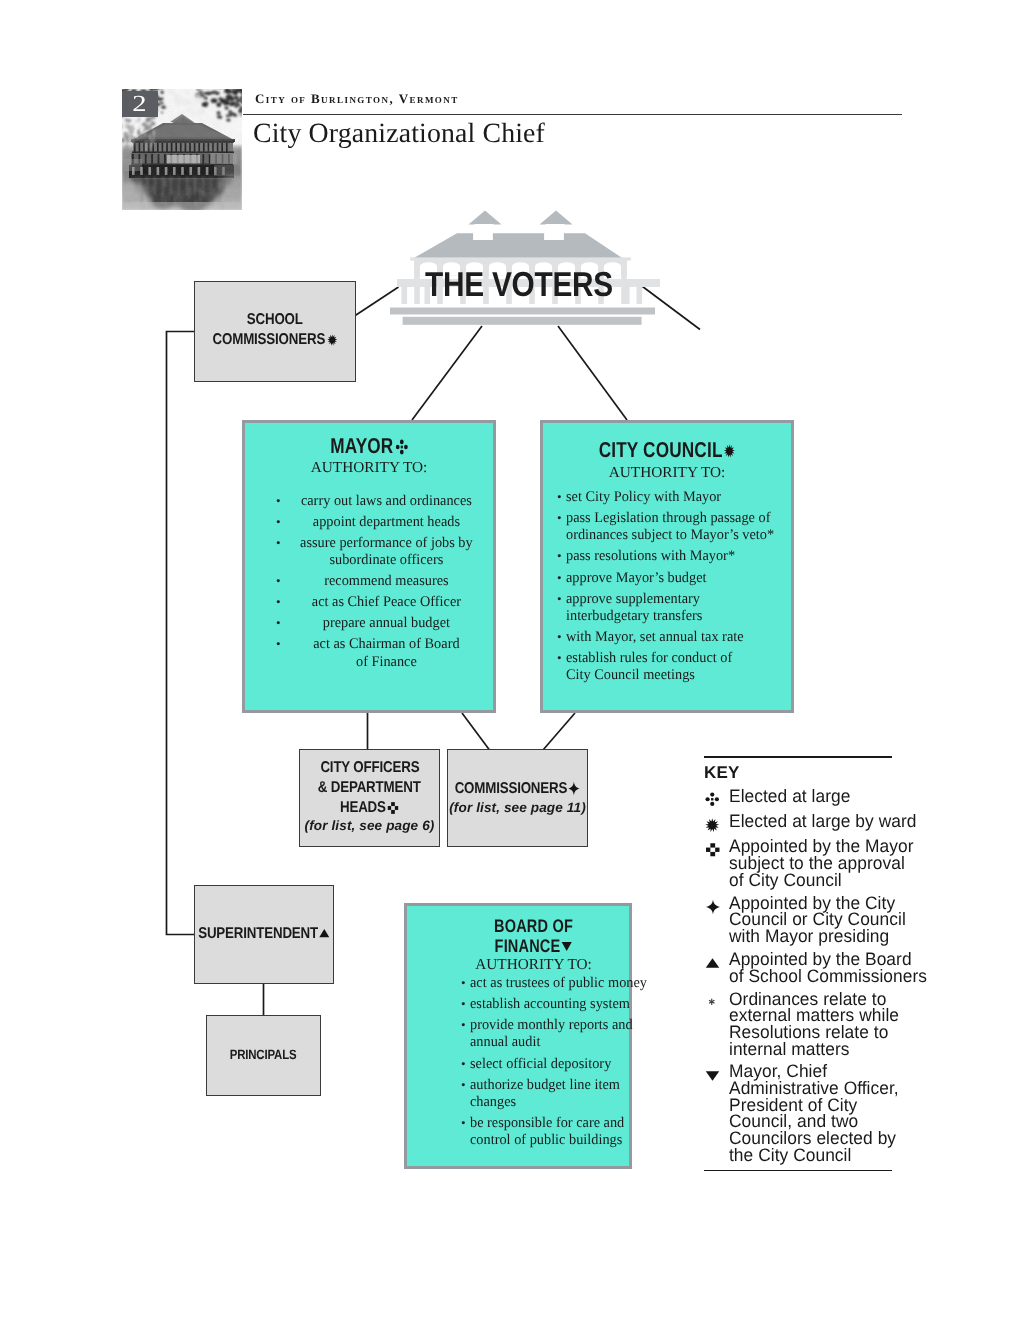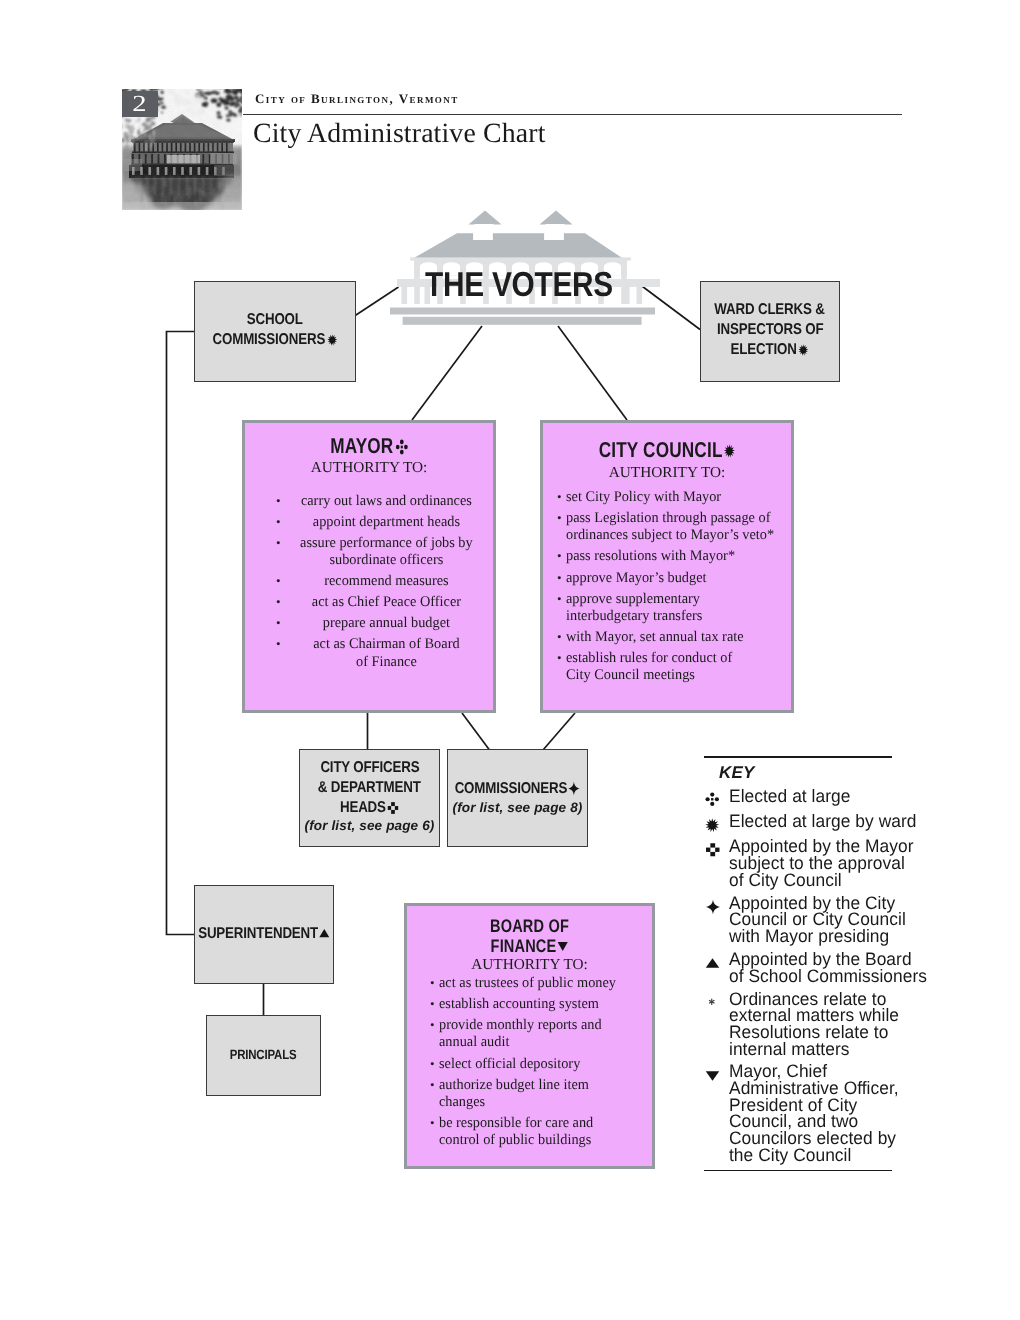--- a/index.html
+++ b/index.html
@@ -29,21 +29,21 @@
               font-size:34.6px;font-weight:700;letter-spacing:-0.3px;color:#1d1d1d;
               transform:scaleX(0.862);transform-origin:center top;}
 
   
   .gbox{background:#dcdcdc;border:1.5px solid #3a3a3a;box-sizing:border-box;
         display:flex;flex-direction:column;align-items:center;
         justify-content:center;text-align:center;}
   .gbox .ln{font-weight:700;font-size:15.6px;letter-spacing:-0.2px;
             line-height:20.1px;white-space:nowrap;
             transform:scaleX(0.855);}
-  .pbox{background:#f0abfc;border:3.2px solid #949aa0;box-sizing:border-box;}
+  .pbox{background:#5eead4;border:3.2px solid #949aa0;box-sizing:border-box;}
 
   .hdg{font-weight:700;font-size:21.5px;text-align:center;letter-spacing:0.2px;
        transform:scaleX(0.80);}
   .auth{font-family:"Liberation Serif",serif;font-size:15.3px;text-align:center;}
   ul.blist{list-style:none;margin:0;padding:0;font-family:"Liberation Serif",serif;
            font-size:14.7px;line-height:17.3px;}
   ul.blist li{position:relative;padding-left:9px;margin-bottom:3.8px;}
   ul.blist li:before{content:"\2022";position:absolute;left:0;top:-1px;font-size:13px;}
   ul.blist .bl{display:block;white-space:nowrap;transform:scaleX(0.975);transform-origin:left center;}
 
@@ -51,21 +51,21 @@
         white-space:nowrap;}
 
   
   svg.links{position:absolute;left:0;top:0;width:1020px;height:1320px;
             pointer-events:none;}
 
   
   #key{left:704px;top:756px;width:196px;}
   #key .rule{height:1.8px;background:#1a1a1a;width:188px;}
   #key .ktxt{width:172px;}
-  #keytitle{font-weight:700;font-size:17px;margin:5px 0 5px 15px;letter-spacing:0.2px;font-style:italic;}
+  #keytitle{font-weight:700;font-size:17px;margin:5px 0 5px 0;letter-spacing:0.2px;}
   .krow{display:flex;align-items:flex-start;margin-bottom:6.3px;}
   .ksym{width:24px;flex:0 0 24px;display:flex;justify-content:flex-start;
         padding-top:4px;padding-left:1px;}
   .ktxt{font-size:18px;line-height:16.65px;letter-spacing:0.05px;flex:1;}
   .ktxt .kl{transform-origin:left center;}
   .ktxt .kl{display:block;white-space:nowrap;transform:scaleX(0.965);}
 </style>
 </head>
 <body>
 
@@ -579,21 +579,21 @@
       <rect x="0" y="113" width="120" height="8" fill="#c2c2c2" opacity="0.5"></rect>
       <rect width="120" height="121" filter="url(#grain2)" opacity="0.55"></rect>
       <rect width="120" height="121" filter="url(#grain)" opacity="0.5"></rect>
     </g>
   </svg>
 </div>
 <div class="abs" id="pagetab"></div>
 <div class="abs" id="pagenum"><span>2</span></div>
 <div class="abs" id="runhead">City of Burlington, Vermont</div>
 <div class="abs" id="headrule"></div>
-<div class="abs" id="title">City Administrative Chart</div>
+<div class="abs" id="title">City Organizational Chief</div>
 
 <svg class="links" viewBox="0 0 1020 1320">
   <g stroke="#1a1a1a" stroke-width="1.7" fill="none" shape-rendering="geometricPrecision">
 
     <path d="M334 329.5 L398.5 287"></path>
 
     <path d="M640.5 285 L700 329.5"></path>
 
     <path d="M482 326 L412 420"></path>
 
@@ -662,45 +662,38 @@
   </svg>
   <div class="abs" id="voterstext">THE VOTERS</div>
 </div>
 
 <div class="abs gbox" id="schoolbox" style="left:194px;top:281px;width:162px;height:101px;padding-bottom:3px;">
       <div class="ln">SCHOOL</div>
       <div class="ln"><span>COMMISSIONERS</span><svg class="sym" width="12" height="12" viewBox="0 0 20 20" style="vertical-align:-1.5px;margin-left:2px;">
           <polygon fill="#141414" points="10.00,0.30 11.27,4.85 14.51,1.41 13.51,6.03 17.98,4.49 14.96,8.12 19.63,8.83 15.26,10.64 19.07,13.44 14.36,13.01 16.43,17.26 12.46,14.69 12.32,19.42 10.00,15.30 7.68,19.42 7.54,14.69 3.57,17.26 5.64,13.01 0.93,13.44 4.74,10.64 0.37,8.83 5.04,8.12 2.02,4.49 6.49,6.03 5.49,1.41 8.73,4.85"></polygon>
         </svg></div>
     </div>
-<div class="abs gbox" id="wardbox" style="left:700px;top:281px;width:140px;height:101px;padding-bottom:3px;">
-      <div class="ln">WARD CLERKS &amp;</div>
-      <div class="ln">INSPECTORS OF</div>
-      <div class="ln"><span>ELECTION</span><svg class="sym" width="12" height="12" viewBox="0 0 20 20" style="vertical-align:-1.5px;margin-left:2px;">
-          <polygon fill="#141414" points="10.00,0.30 11.27,4.85 14.51,1.41 13.51,6.03 17.98,4.49 14.96,8.12 19.63,8.83 15.26,10.64 19.07,13.44 14.36,13.01 16.43,17.26 12.46,14.69 12.32,19.42 10.00,15.30 7.68,19.42 7.54,14.69 3.57,17.26 5.64,13.01 0.93,13.44 4.74,10.64 0.37,8.83 5.04,8.12 2.02,4.49 6.49,6.03 5.49,1.41 8.73,4.85"></polygon>
-        </svg></div>
-    </div>
 <div class="abs gbox" id="officersbox" style="left:299px;top:749px;width:141px;height:98px;padding-bottom:5px;">
       <div class="ln">CITY OFFICERS</div>
       <div class="ln">&amp; DEPARTMENT</div>
       <div class="ln"><span>HEADS</span><svg class="sym" width="14" height="14" viewBox="0 0 20 20" style="vertical-align:-2.5px;margin-left:1px;">
           <g fill="#141414">
             <rect x="6.9" y="1.6" width="6.2" height="5.6"></rect>
             <rect x="6.9" y="12.8" width="6.2" height="5.6"></rect>
             <rect x="1.3" y="7.2" width="5.6" height="5.6"></rect>
             <rect x="13.1" y="7.2" width="5.6" height="5.6"></rect>
           </g>
         </svg></div>
       <div class="note">(for list, see page 6)</div>
     </div>
 <div class="abs gbox" id="commbox" style="left:447px;top:749px;width:141px;height:98px;padding-bottom:2px;">
       <div class="ln"><span>COMMISSIONERS</span><svg class="sym" width="15" height="15" viewBox="0 0 20 20" style="vertical-align:-3px;margin-left:0px;">
           <path fill="#141414" d="M10 0.6 C10.75 5.9 12.4 8.1 18.8 10 C12.4 11.9 10.75 14.1 10 19.4 C9.25 14.1 7.6 11.9 1.2 10 C7.6 8.1 9.25 5.9 10 0.6 Z"></path>
         </svg></div>
-      <div class="note">(for list, see page 8)</div>
+      <div class="note">(for list, see page 11)</div>
     </div>
 <div class="abs gbox" id="superbox" style="left:194px;top:885px;width:140px;height:99px;">
       <div class="ln"><span>SUPERINTENDENT</span><svg class="sym" width="13" height="13" viewBox="0 0 20 20" style="vertical-align:-1.5px;margin-left:1px;">
           <polygon fill="#141414" points="10,3.0 19.0,15.6 1.0,15.6"></polygon>
         </svg></div>
     </div>
 <div class="abs gbox" id="prinbox" style="left:206px;top:1015px;width:115px;height:81px;">
       <div class="ln" style="font-size:13.4px;">PRINCIPALS</div>
     </div>
 <div class="abs pbox" id="mayorbox" style="left:242px;top:420px;width:254px;height:293px;">
@@ -765,21 +758,21 @@
         </li>
 <li>
           <span class="bl">with Mayor, set annual tax rate</span>
         </li>
 <li>
           <span class="bl">establish rules for conduct of</span>
 <span class="bl">City Council meetings</span>
         </li>
       </ul>
     </div>
-<div class="abs pbox" id="bofbox" style="left:404px;top:903px;width:251px;height:266px;">
+<div class="abs pbox" id="bofbox" style="left:404px;top:903px;width:228px;height:266px;padding-left:31px;">
       <div class="hdg" style="margin-top:10px;font-size:18.2px;">BOARD OF</div>
       <div class="hdg" style="font-size:18.2px;margin-top:-1.5px;"><span>FINANCE</span><svg class="sym" width="14" height="14" viewBox="0 0 20 20" style="vertical-align:-1px;margin-left:1px;">
           <polygon fill="#141414" points="1.0,4.4 19.0,4.4 10,17.0"></polygon>
         </svg></div>
       <div class="auth" style="margin-top:-1px;">AUTHORITY TO:</div>
       <ul class="blist" style="margin:1.5px 0 0 23px;">
         <li>
           <span class="bl">act as trustees of public money</span>
         </li>
 <li>

